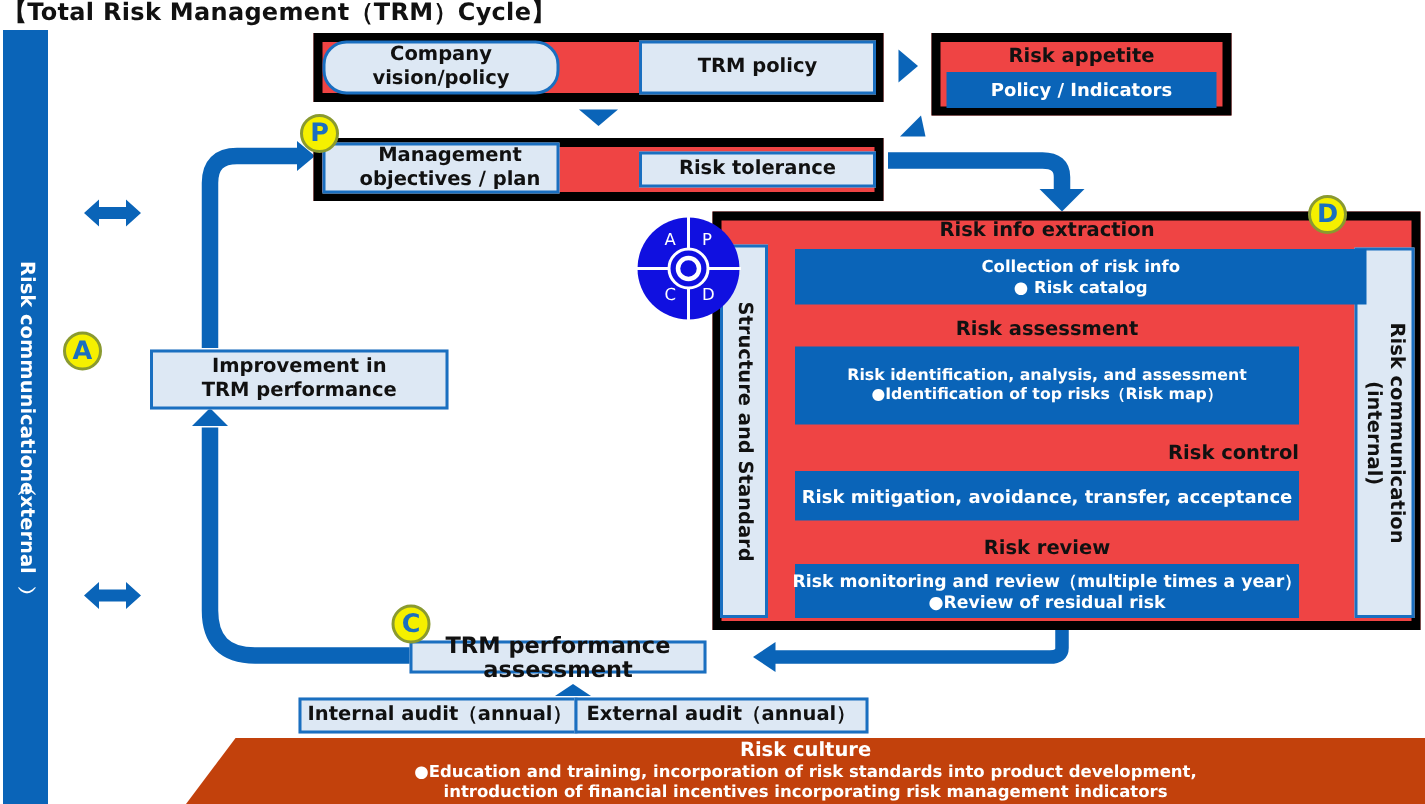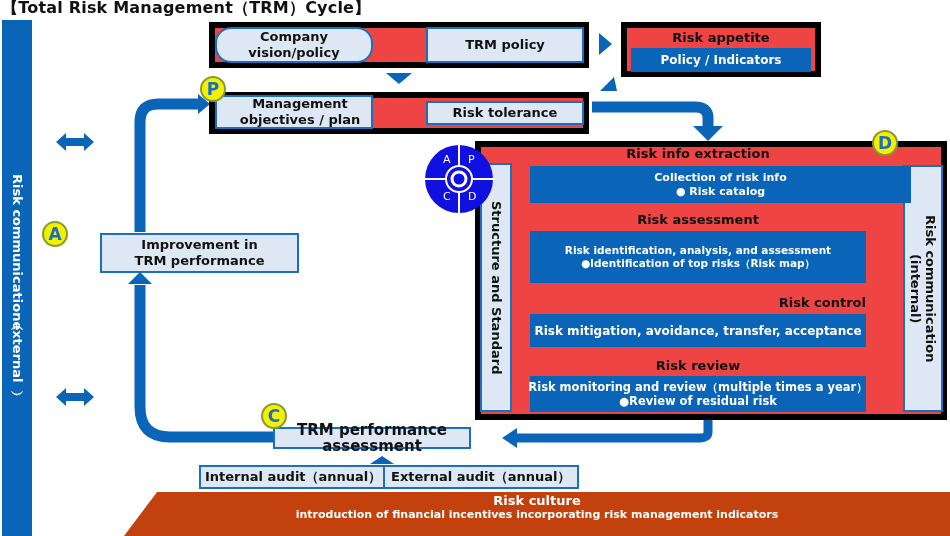--- a/index.html
+++ b/index.html
@@ -137,14 +137,15 @@
 
 <div class="abs inner" style="left:199px;top:465px;width:186px;height:24px;font-size:13px;justify-content:flex-start;padding-left:4px;">
   <span>Internal audit（annual）</span>
 </div>
 <div class="abs inner" style="left:383px;top:465px;width:196px;height:24px;font-size:13px;justify-content:flex-start;padding-left:6px;">
   <span>External audit（annual）</span>
 </div>
 
 <div class="abs" style="left:124px;top:492px;width:826px;height:44px;background:#c2410c;clip-path:polygon(4% 0,100% 0,100% 100%,0 100%);color:#fff;text-align:center;">
   <div style="font-weight:bold;font-size:13px;margin-top:1px;">Risk culture</div>
+  <div style="font-weight:bold;font-size:11px;line-height:13px;">●Education and training, incorporation of  risk standards into product development,</div>
   <div style="font-weight:bold;font-size:11px;line-height:13px;">introduction of financial incentives incorporating risk management indicators</div>
 </div>
 
 </body></html>

